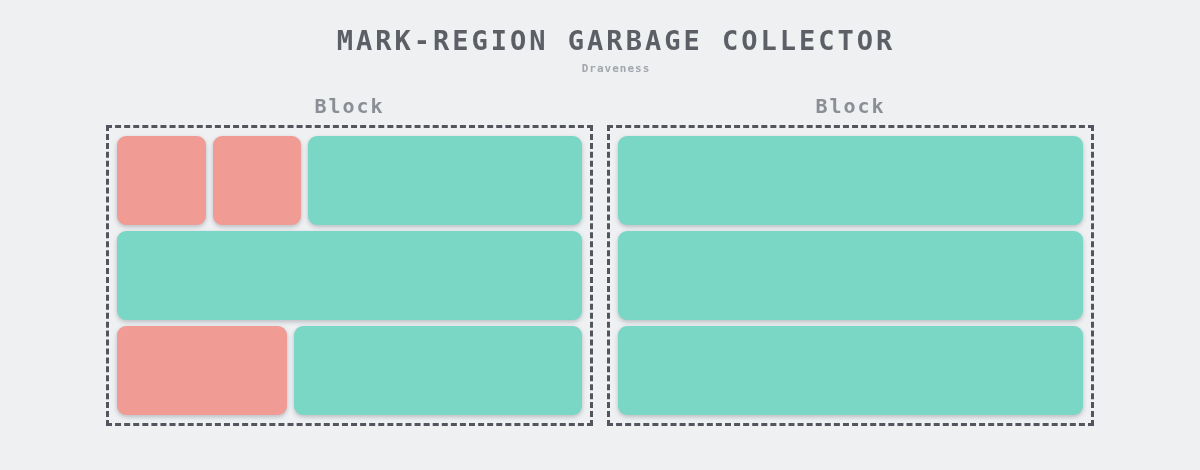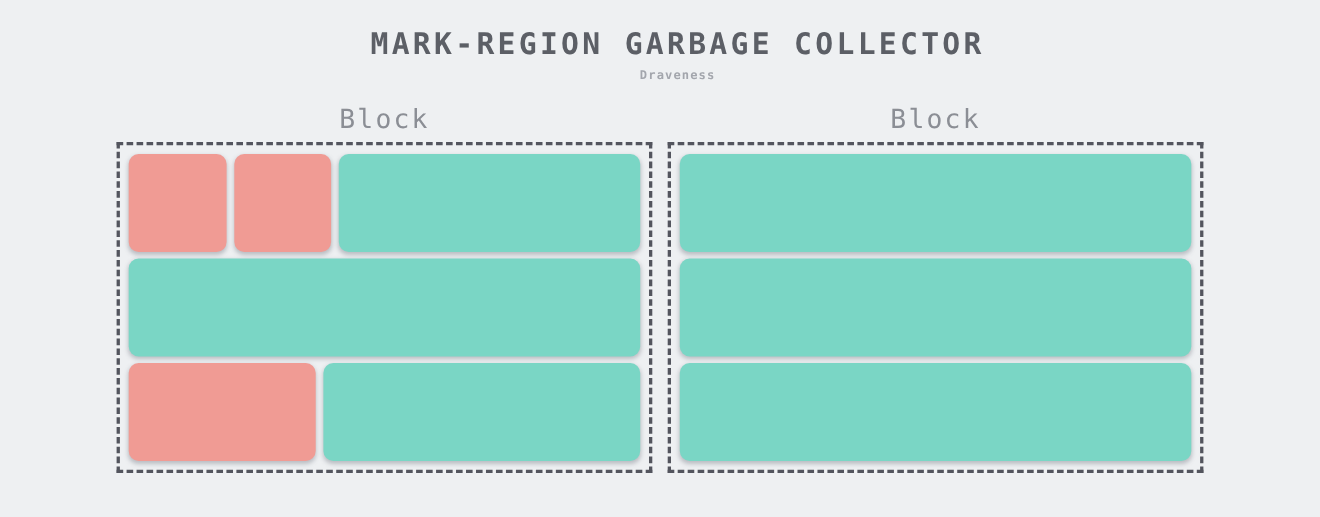--- a/index.html
+++ b/index.html
@@ -38,22 +38,22 @@
     justify-content: center;
     gap: 14px;
     margin-top: 22px;
   }
   .block {
     width: 487px;
     box-sizing: border-box;
   }
   .block-label {
     text-align: center;
-    font-size: 24px;
-    font-weight: normal;
+    font-size: 20px;
+    font-weight: bold;
     letter-spacing: 2px;
     color: #8b8e95;
     line-height: 1;
     margin-bottom: 9px;
   }
   .block-box {
     border: 3px dashed #53555e;
     padding: 8px;
     display: flex;
     flex-direction: column;

